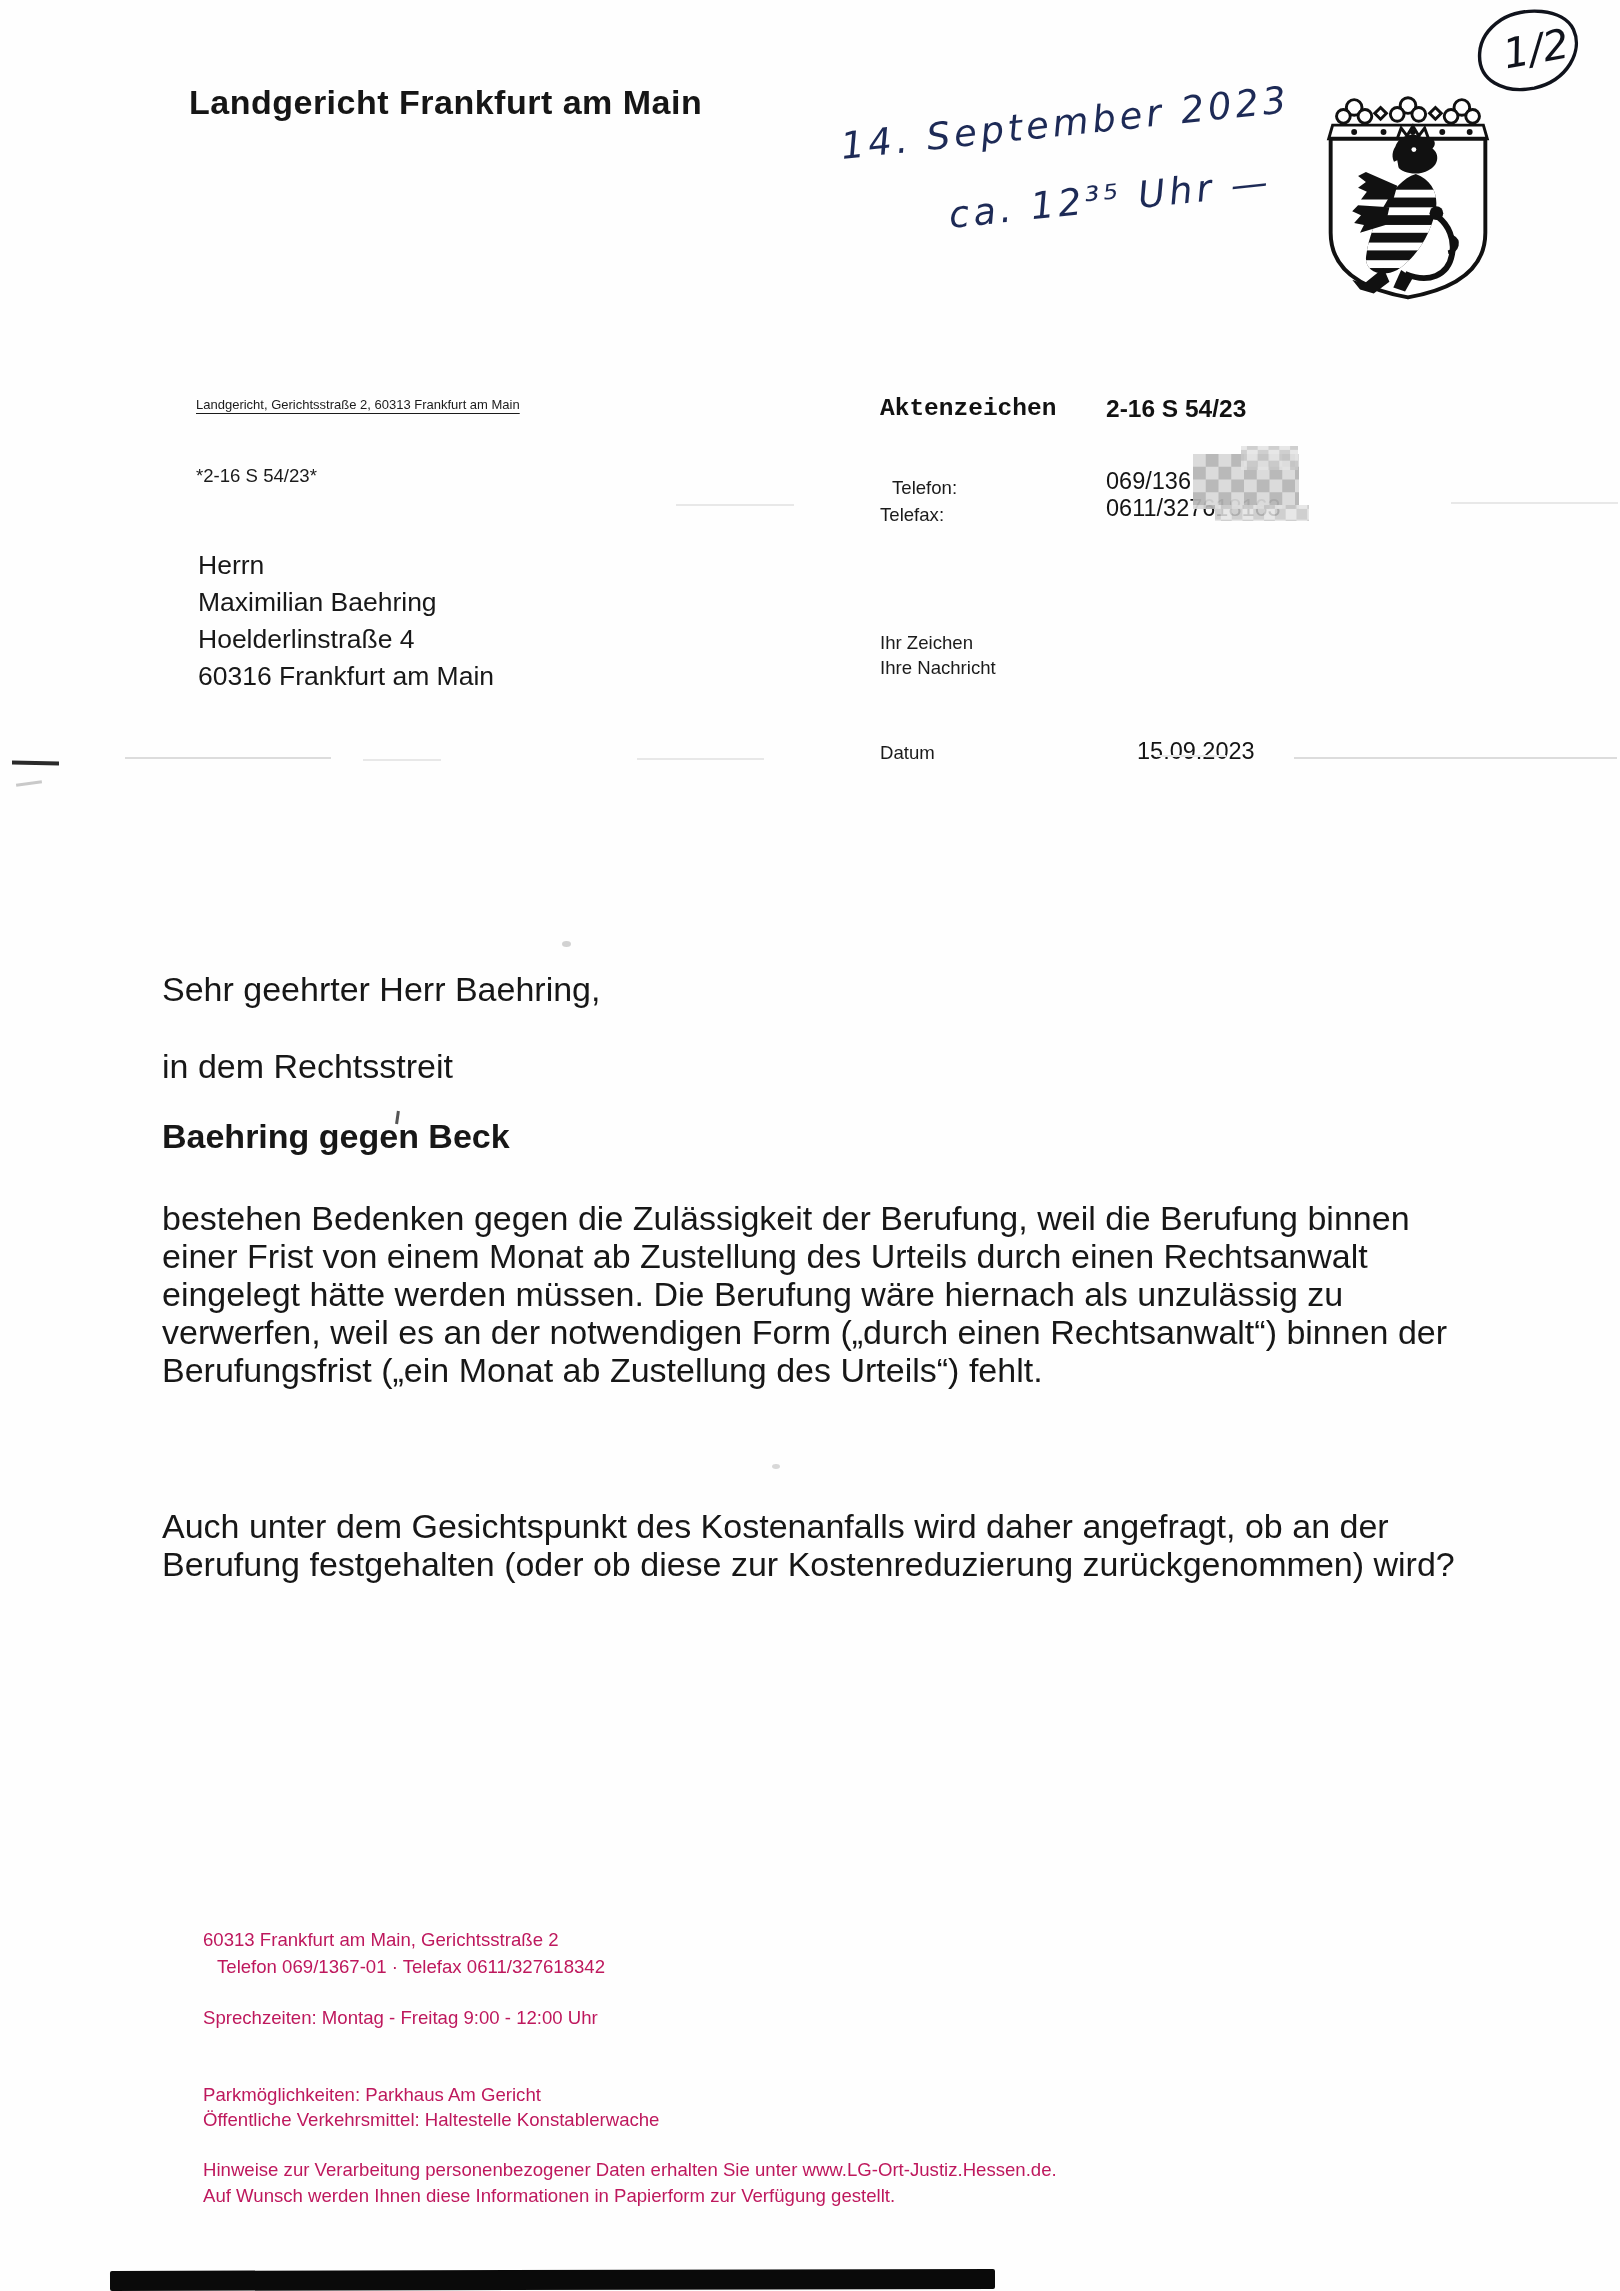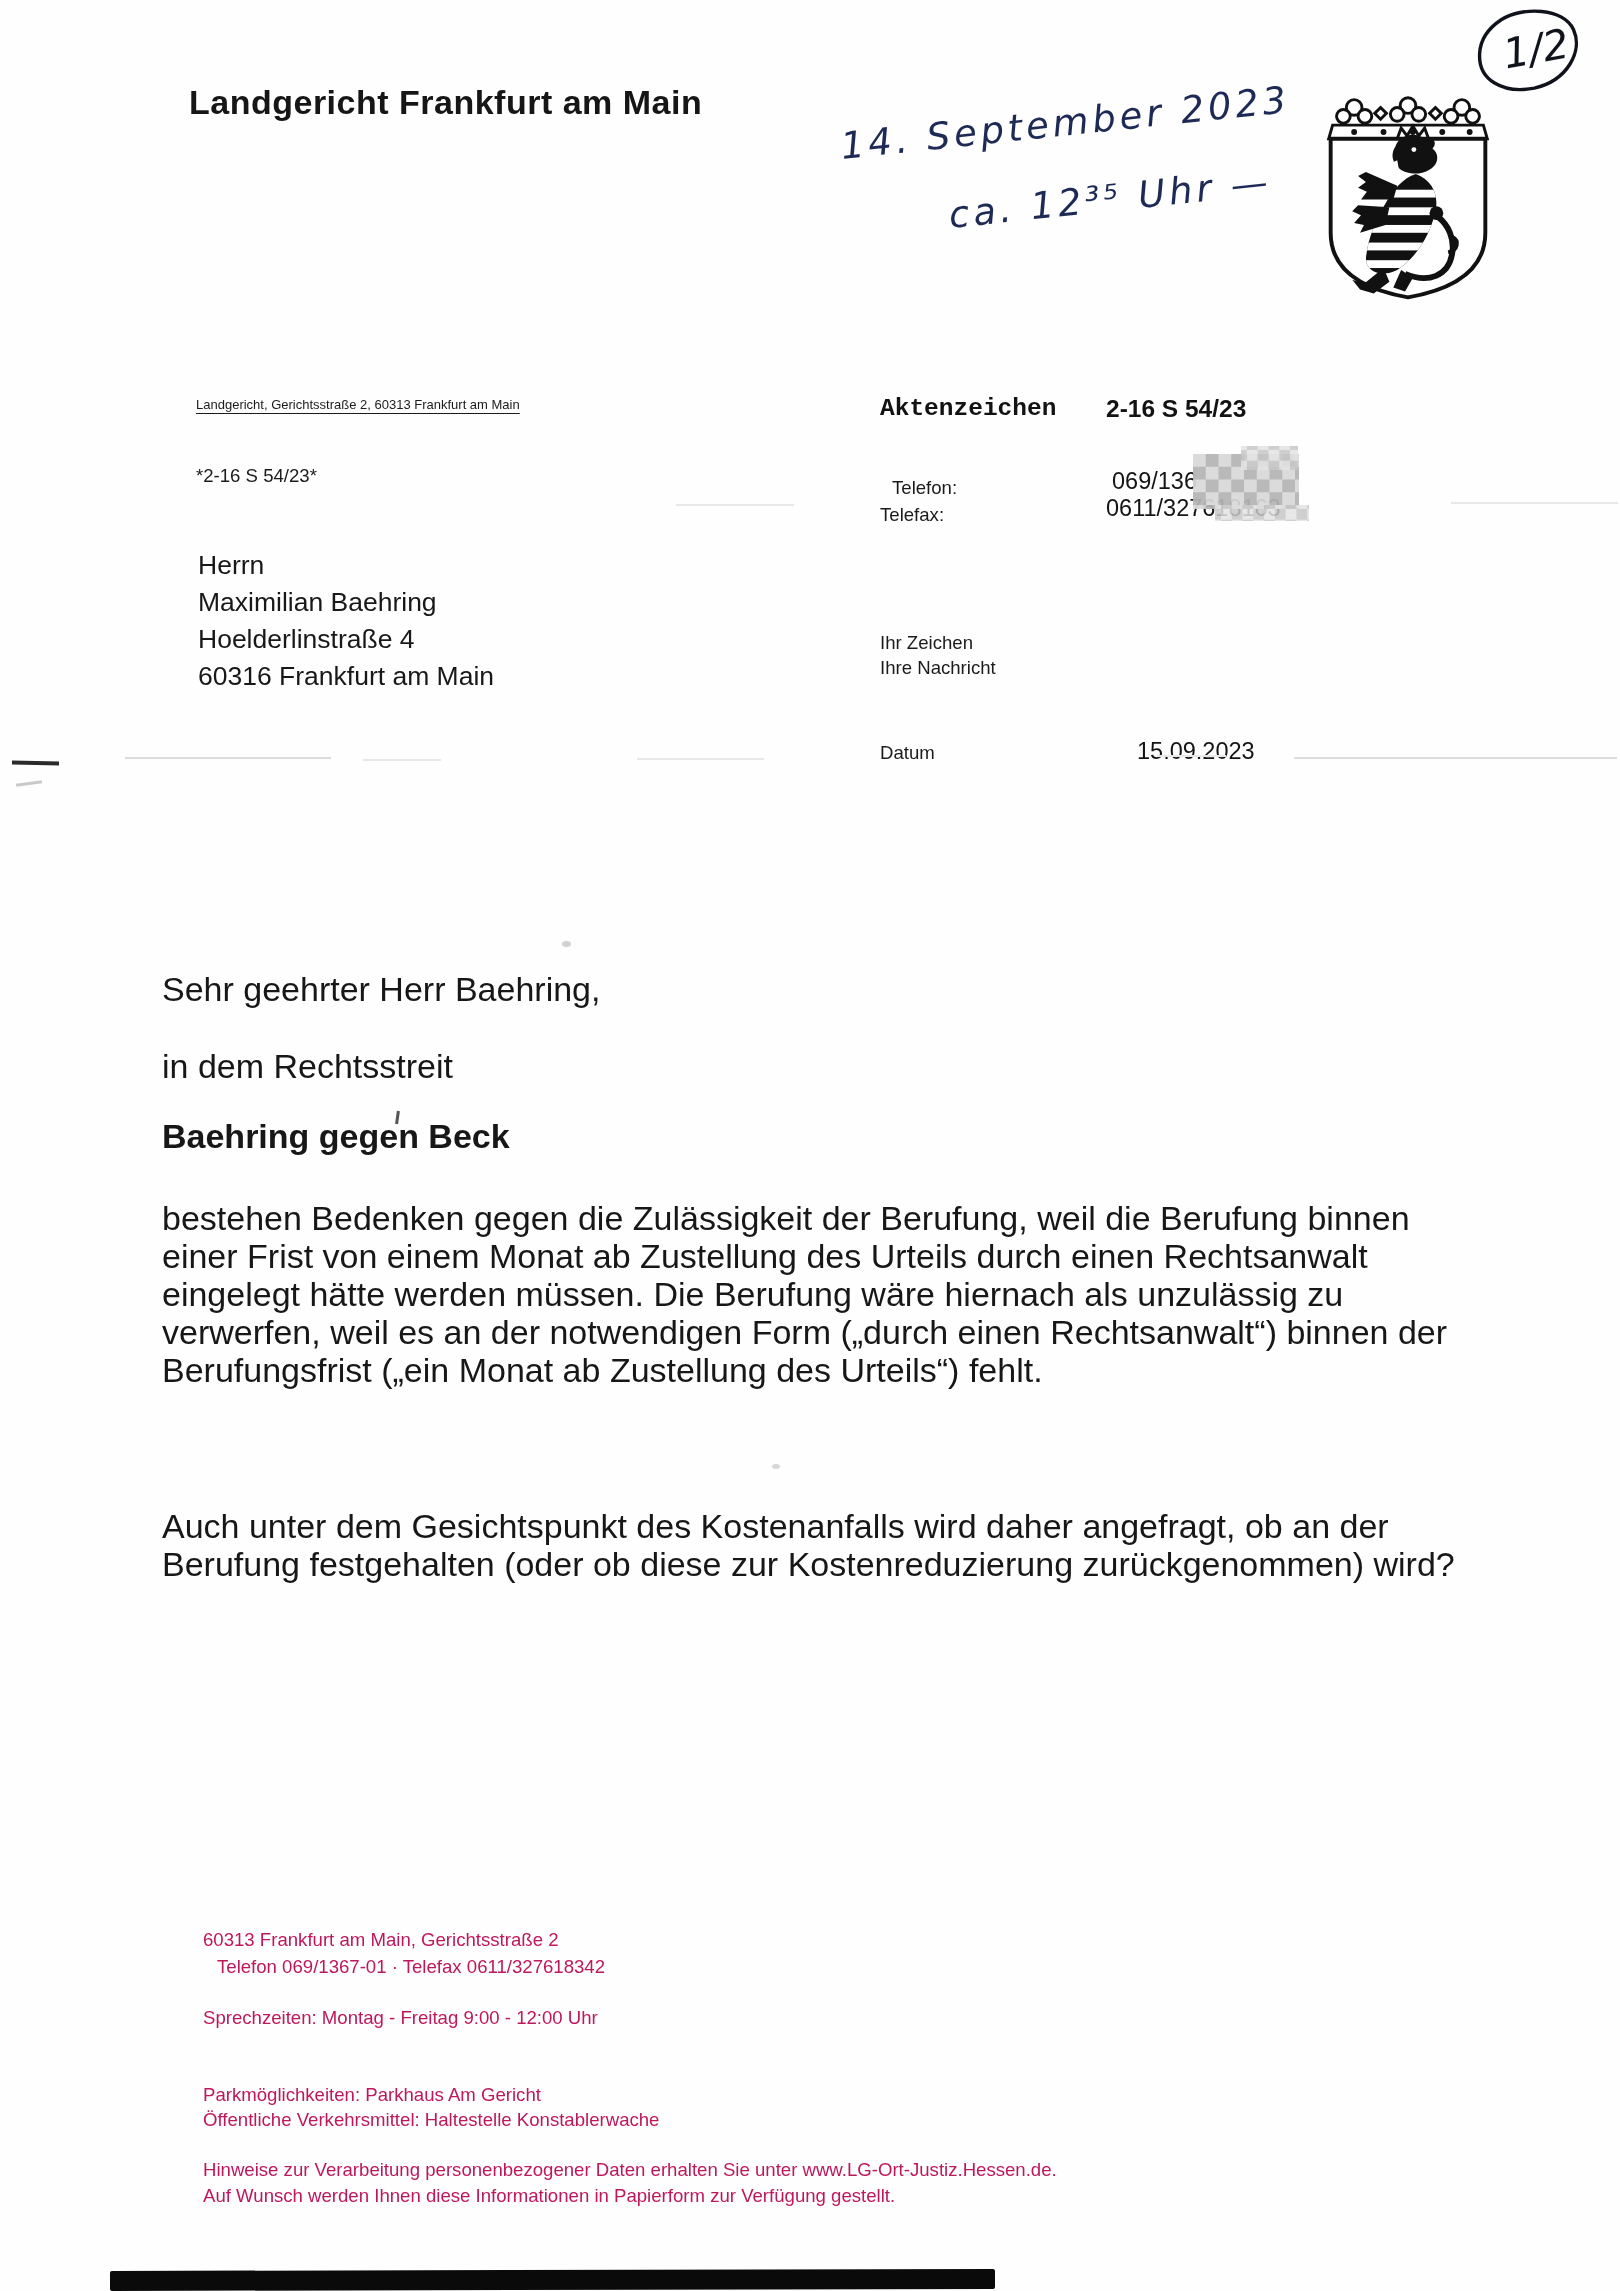--- a/index.html
+++ b/index.html
@@ -127,21 +127,21 @@
     <div>Herrn</div>
     <div>Maximilian Baehring</div>
     <div>Hoelderlinstraße 4</div>
     <div>60316 Frankfurt am Main</div>
   </div>
 
   <div class="abs meta-label-bold" style="left:880px;top:395px;font-family:Liberation Mono, monospace;">Aktenzeichen</div>
   <div class="abs meta-value-bold" style="left:1106px;top:395px;">2-16 S 54/23</div>
 
   <div class="abs meta-label" style="left:880px;top:477px;margin-left:12px;">Telefon:</div>
-  <div class="abs meta-value" style="left:1106px;top:468px;margin-left:6px;">069/136</div>
+  <div class="abs meta-value" style="left:1106px;top:468px;">069/136</div>
 
   <div class="abs meta-label" style="left:880px;top:504px;">Telefax:</div>
   <div class="abs meta-value" style="left:1106px;top:495px;">0611/327618163</div>
 
   <div class="abs mosaic" style="left:1193px;top:454px;width:106px;height:55px;"></div>
   <div class="abs mosaic2" style="left:1241px;top:446px;width:57px;height:23.5px;"></div>
   <div class="abs mosaic2" style="left:1215px;top:505px;width:94px;height:15.7px;"></div>
 
   <div class="abs meta-label" style="left:880px;top:632px;">Ihr Zeichen</div>
   <div class="abs meta-label" style="left:880px;top:657px;">Ihre Nachricht</div>

